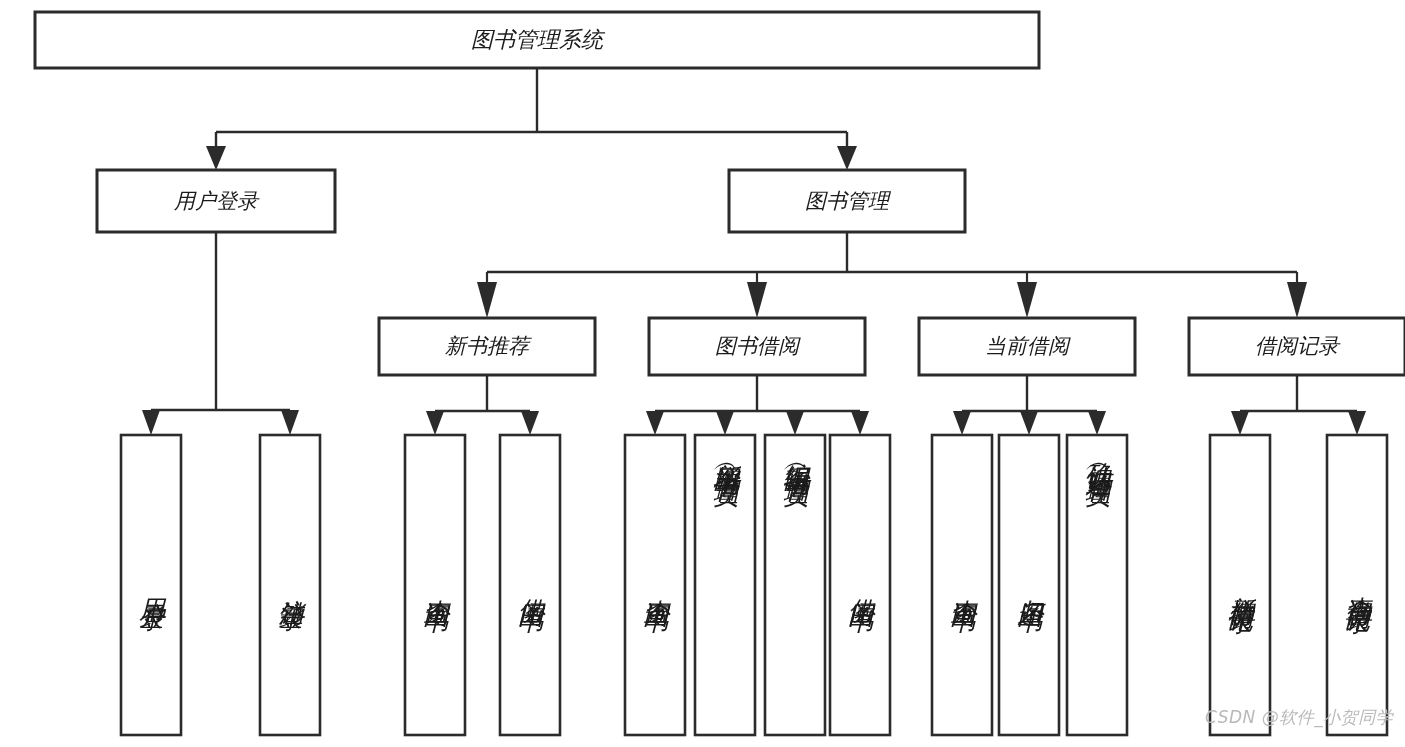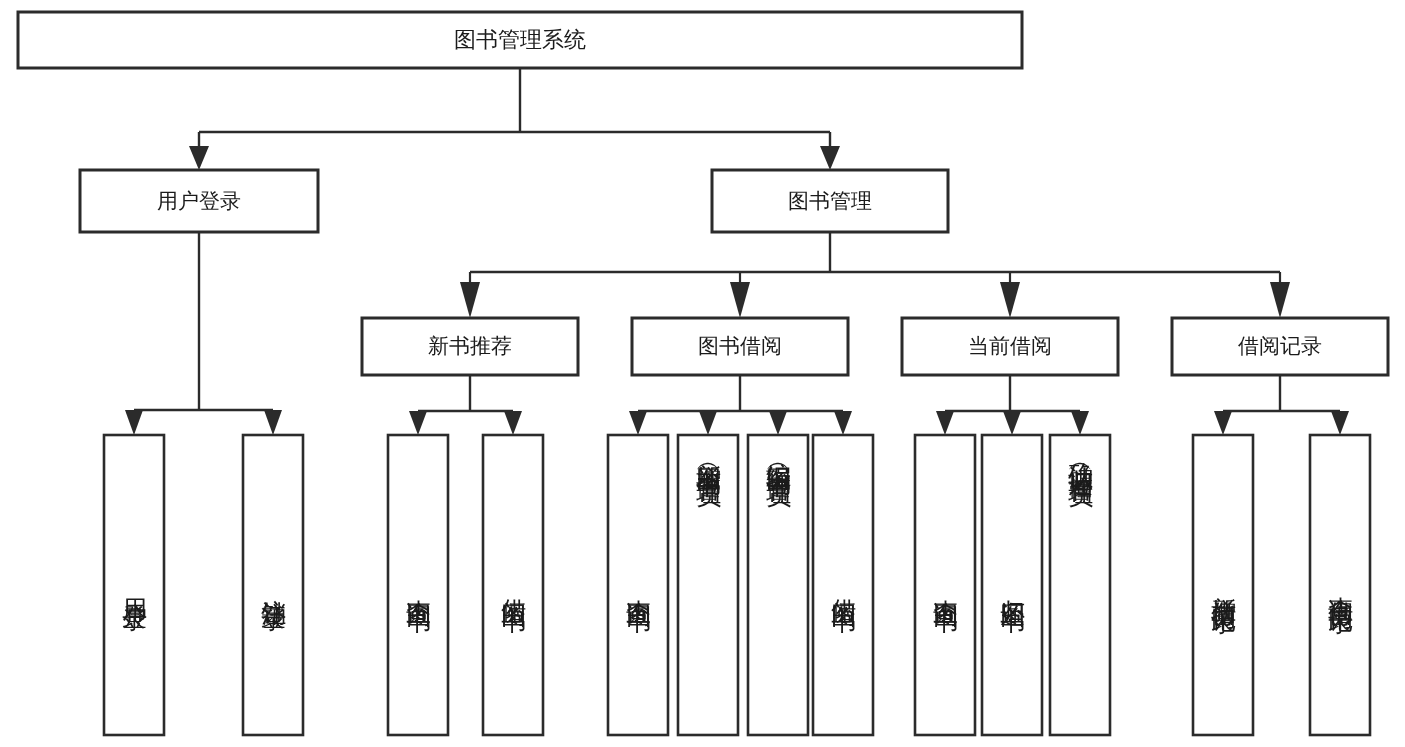--- a/index.html
+++ b/index.html
@@ -9,24 +9,25 @@
   }
   body {
     width: 1405px;
     height: 747px;
     font-family: "Liberation Sans", "DejaVu Sans", sans-serif;
     overflow: hidden;
     position: relative;
   }
   #diagram-root {
     position: absolute;
-    left: 0;
+    left: 17px;
     top: 0;
     width: 1201px;
     height: 747px;
+    font-style: italic;
   }
   svg {
     display: block;
   }
   .node-box {
     fill: #ffffff;
     stroke: #2b2b2b;
     stroke-width: 3;
   }
   .node-box-thin {
@@ -203,14 +204,15 @@
   <div class="leaf-label" style="left:608px;  top:435px; width:60px; height:300px;">查询图书</div>
   <div class="leaf-label top-aligned" style="left:678px;  top:443px; width:60px; height:292px;">新增图书（管理员）</div>
   <div class="leaf-label top-aligned" style="left:748px;  top:443px; width:60px; height:292px;">编辑图书（管理员）</div>
   <div class="leaf-label" style="left:813px;  top:435px; width:60px; height:300px;">借阅图书</div>
   <div class="leaf-label" style="left:915px;  top:435px; width:60px; height:300px;">查询图书</div>
   <div class="leaf-label" style="left:982px;  top:435px; width:60px; height:300px;">归还图书</div>
   <div class="leaf-label top-aligned" style="left:1050px; top:443px; width:60px; height:292px;">确认归还（管理员）</div>
   <div class="leaf-label" style="left:1193px; top:435px; width:60px; height:300px;">新增借阅记录</div>
   <div class="leaf-label" style="left:1310px; top:435px; width:60px; height:300px;">查询借阅记录</div>
 
+  <div class="watermark" style="left:1188px; top:706px;">CSDN @软件_小贺同学</div>
 
 </div>
 
 </body></html>

